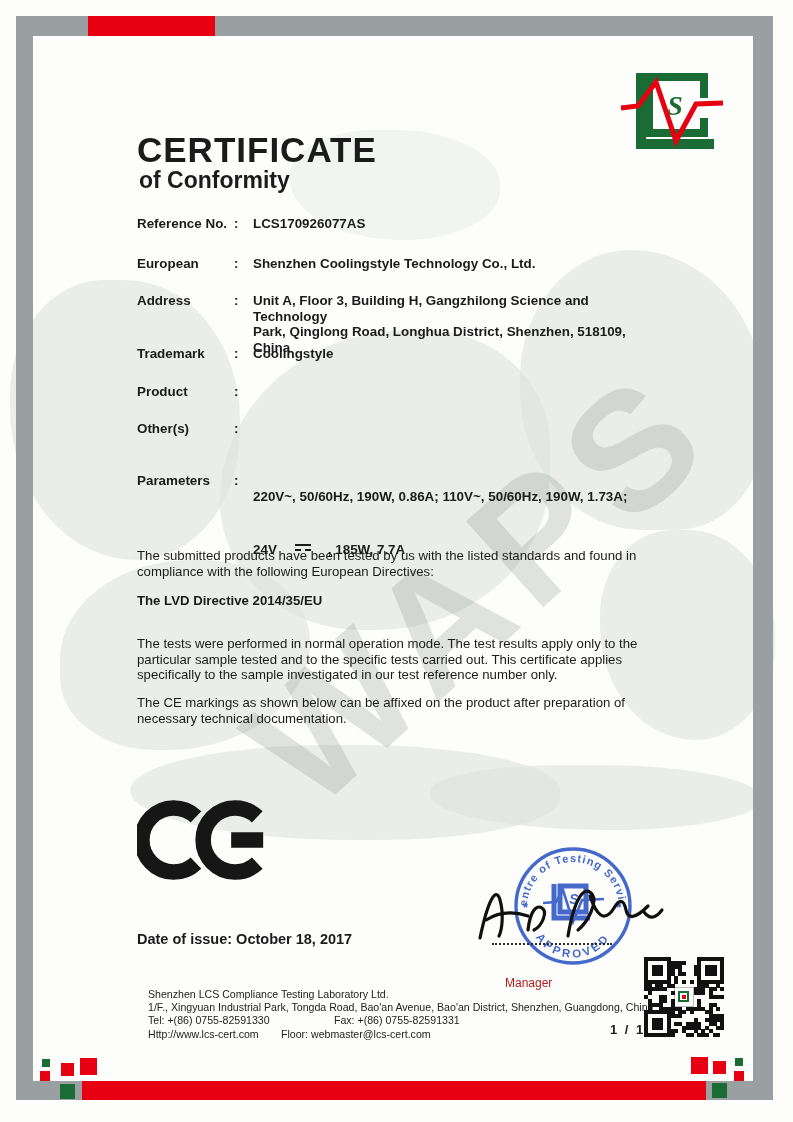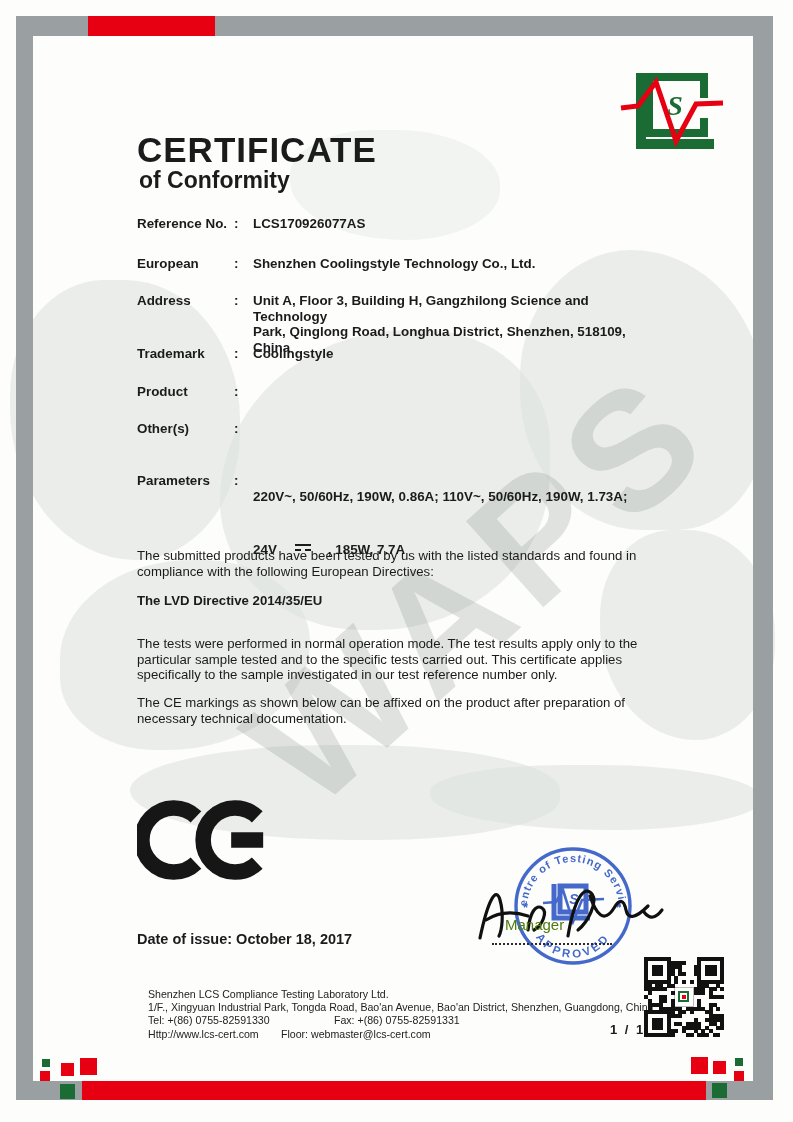--- a/index.html
+++ b/index.html
@@ -37,21 +37,21 @@
   .bold{font-weight:bold;}
   .std-line{position:absolute;left:137px;width:505px;display:flex;justify-content:space-between;
             font-size:13.4px;font-weight:bold;}
   
   .ce{position:absolute;left:137px;top:793px;}
   .date-line{position:absolute;left:137px;top:931px;font-size:14.5px;font-weight:bold;}
   
   .stamp{position:absolute;left:498px;top:840px;opacity:.88;}
   .signature{position:absolute;left:472px;top:860px;}
   .dotline{position:absolute;left:492px;top:928px;width:120px;height:15px;border-bottom:2px dotted #2a2a2a;}
-  .manager{position:absolute;left:505px;top:916px;font-size:15px;color:#4d7c0f;}
+  .manager{position:absolute;left:505px;top:976px;font-size:12px;color:#b91c1c;}
   
   .footer{position:absolute;left:148px;top:988px;font-size:10.6px;line-height:13.2px;color:#222;}
   .footer .cols span.c1{display:inline-block;}
   .tel-row .c1{width:183px;}
   .web-row .c1{width:130px;}
   .pagenum{position:absolute;left:610px;top:1022px;font-size:13px;font-weight:bold;letter-spacing:2px;}
   .qr{position:absolute;left:644px;top:957px;width:80px;height:80px;}
   .qr .cell{position:absolute;background:#111;}
   .qr-logo{position:absolute;left:30px;top:30px;width:20px;height:20px;background:#fff;
            border:1px solid #bbb;box-sizing:border-box;}

